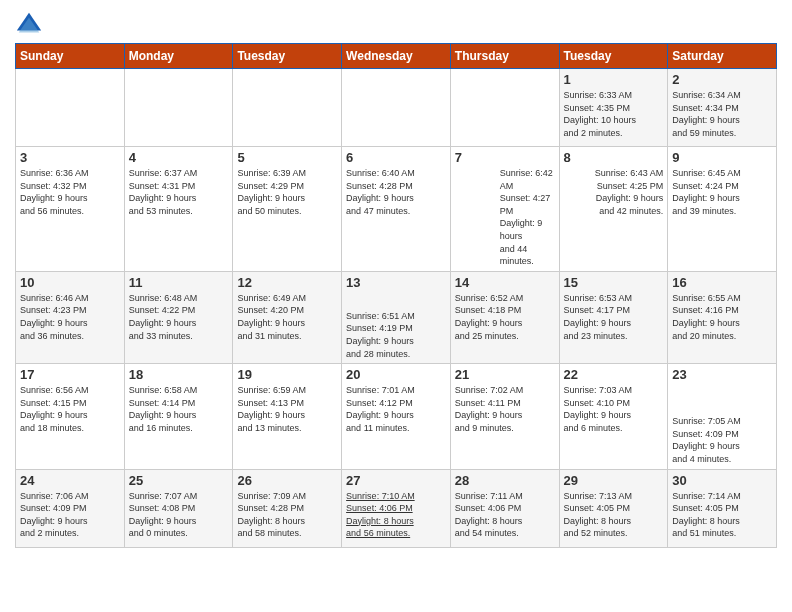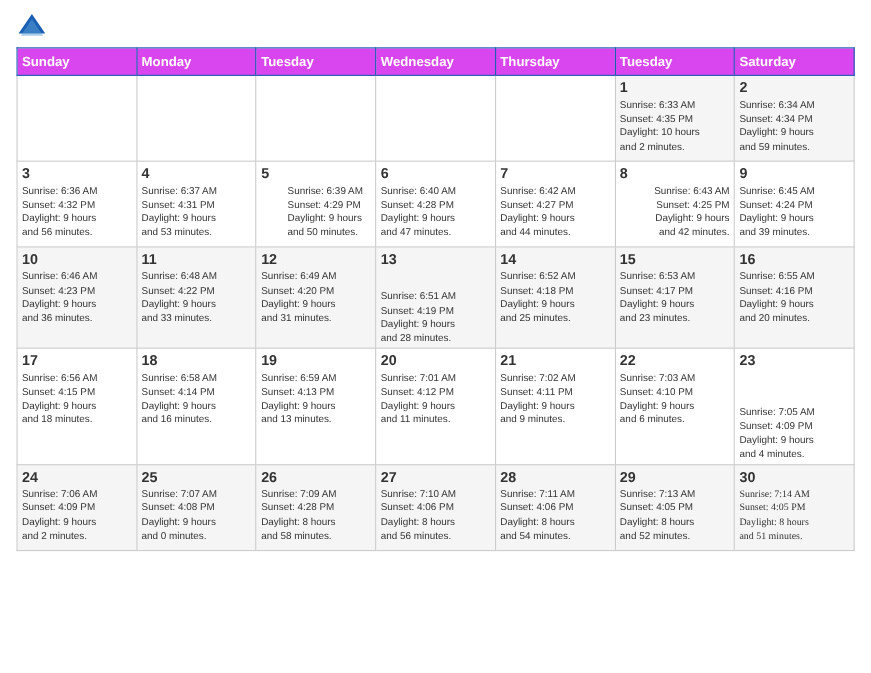--- a/index.html
+++ b/index.html
@@ -51,21 +51,21 @@
     .subtitle {
       font-size: 14px;
       color: #555;
     }
     table {
       width: 100%;
       border-collapse: collapse;
       table-layout: fixed;
     }
     thead tr th {
-      background-color: #d946ef;
+      background-color: #c2410c;
       color: #fff;
       font-size: 12px;
       font-weight: bold;
       padding: 5px 4px;
       text-align: left;
       border: 1px solid #1a5fb4;
     }
     tbody tr td {
       vertical-align: top;
       border: 1px solid #ccc;
@@ -160,35 +160,35 @@
           </td>
           <td>
             <span class="day-num">4</span>
             <div class="day-info" style="white-space: pre-line;">Sunrise: 6:37 AM
 Sunset: 4:31 PM
 Daylight: 9 hours
 and 53 minutes.</div>
           </td>
           <td>
             <span class="day-num">5</span>
-            <div class="day-info" style="white-space: pre-line; margin-left: 24px;">Sunrise: 6:39 AM
+            <div class="day-info" style="white-space: pre-line;">Sunrise: 6:39 AM
 Sunset: 4:29 PM
 Daylight: 9 hours
 and 50 minutes.</div>
           </td>
           <td>
             <span class="day-num">6</span>
             <div class="day-info" style="white-space: pre-line;">Sunrise: 6:40 AM
 Sunset: 4:28 PM
 Daylight: 9 hours
 and 47 minutes.</div>
           </td>
           <td>
             <span class="day-num">7</span>
-            <div class="day-info" style="white-space: pre-line;">Sunrise: 6:42 AM
+            <div class="day-info" style="white-space: pre-line; margin-left: 45px;">Sunrise: 6:42 AM
 Sunset: 4:27 PM
 Daylight: 9 hours
 and 44 minutes.</div>
           </td>
           <td>
             <span class="day-num">8</span>
             <div class="day-info" style="white-space: pre-line; text-align: right;">Sunrise: 6:43 AM
 Sunset: 4:25 PM
 Daylight: 9 hours
 and 42 minutes.</div>
@@ -320,42 +320,42 @@
           </td>
           <td>
             <span class="day-num">26</span>
             <div class="day-info" style="white-space: pre-line;">Sunrise: 7:09 AM
 Sunset: 4:28 PM
 Daylight: 8 hours
 and 58 minutes.</div>
           </td>
           <td>
             <span class="day-num">27</span>
-            <div class="day-info" style="white-space: pre-line;">Sunrise: 7:10 AM
+            <div class="day-info" style="white-space: pre-line; text-decoration: underline;">Sunrise: 7:10 AM
 Sunset: 4:06 PM
 Daylight: 8 hours
 and 56 minutes.</div>
           </td>
           <td>
             <span class="day-num">28</span>
             <div class="day-info" style="white-space: pre-line;">Sunrise: 7:11 AM
 Sunset: 4:06 PM
 Daylight: 8 hours
 and 54 minutes.</div>
           </td>
           <td>
             <span class="day-num">29</span>
             <div class="day-info" style="white-space: pre-line;">Sunrise: 7:13 AM
 Sunset: 4:05 PM
 Daylight: 8 hours
 and 52 minutes.</div>
           </td>
           <td>
             <span class="day-num">30</span>
-            <div class="day-info" style="white-space: pre-line; font-family: Liberation Serif, serif;">Sunrise: 7:14 AM
+            <div class="day-info" style="white-space: pre-line;">Sunrise: 7:14 AM
 Sunset: 4:05 PM
 Daylight: 8 hours
 and 51 minutes.</div>
           </td>
         </tr>
       </tbody>
   </table>
 </div>
 
 </body></html>

